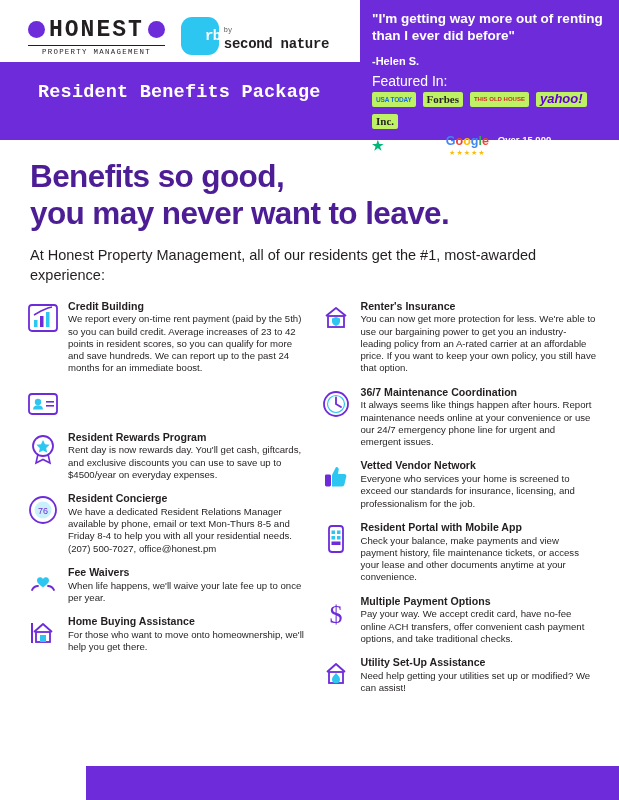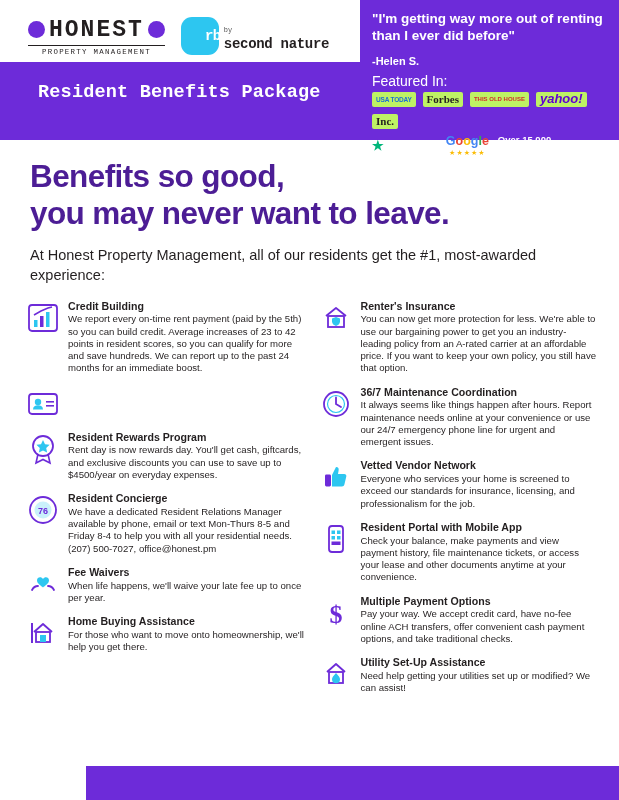--- a/index.html
+++ b/index.html
@@ -223,21 +223,20 @@
     margin-bottom: 11px;
   }
   .bicon {
     width: 34px;
     min-width: 34px;
     height: 34px;
     display: flex;
     align-items: flex-end;
     justify-content: center;
     padding-top: 2px;
-    font-weight: bold;
   }
   .btext { flex: 1; }
   .btitle {
     font-size: 10.6px;
     font-weight: bold;
     color: #231f20;
     margin: 0 0 1px 0;
     line-height: 1.2;
   }
   .bdesc {

